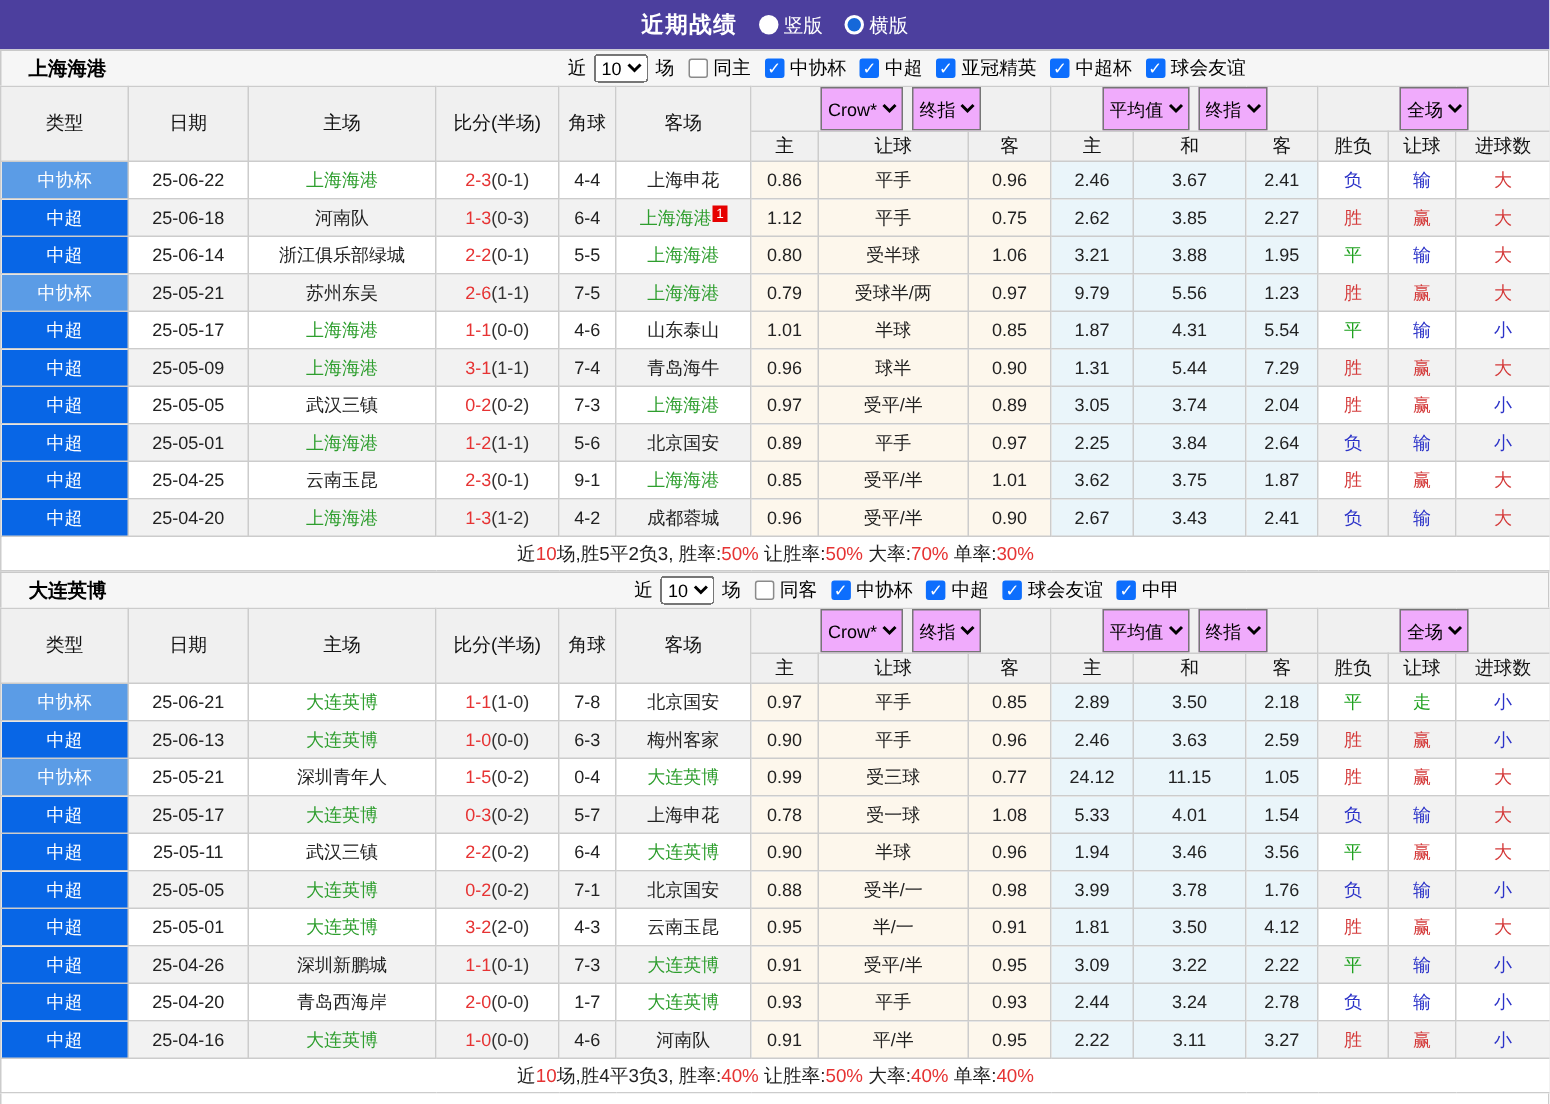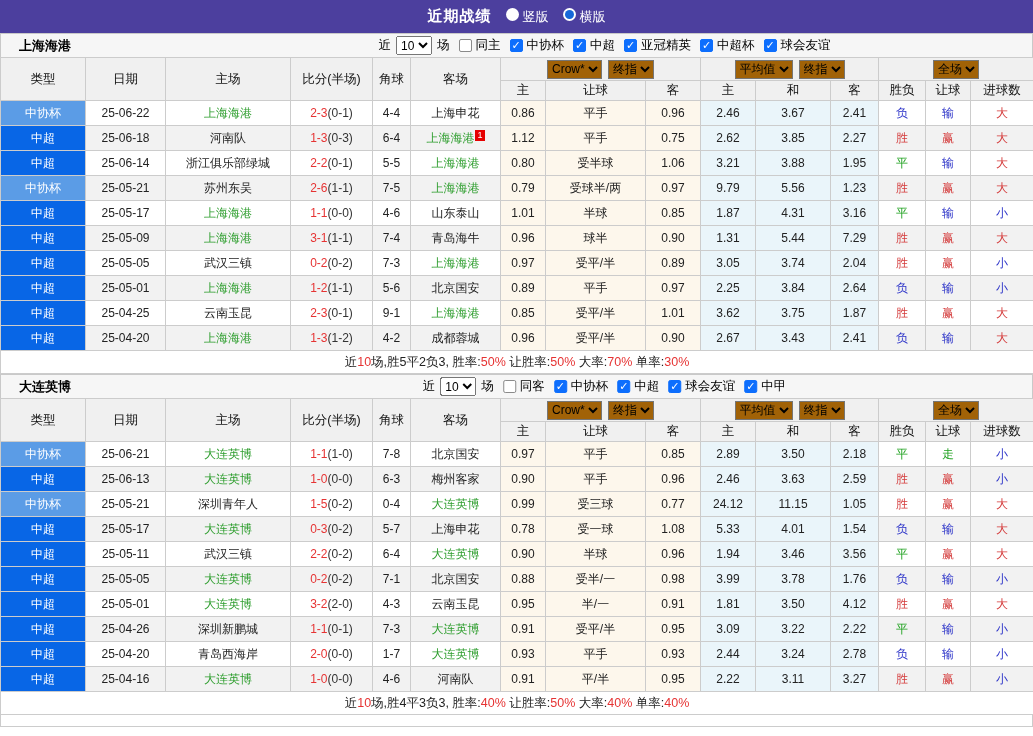--- a/index.html
+++ b/index.html
@@ -1,39 +1,39 @@
 <!DOCTYPE html>
 <html style="--topbar: #4c3f9e; --league: #0866e6; --cup: #5b9ce6; --team-green: #2e9e2e; --score-red: #e63333; --win-red: #d43a3a; --lose-blue: #2b32c8; --draw-green: #1fa11f; --cream: #fdf7ec; --light-blue: #eaf5fa; --checkbox-blue: #0d6efd;"><head>
 <meta charset="utf-8">
 <style>
   * { box-sizing: border-box; }
   body { margin:0; background:#fff; font-family:"Liberation Sans","DejaVu Sans",sans-serif; }
   .wrap { width:1033px;border-radius:17px; }
 
   .topbar { height:33px; background:var(--topbar); color:#fff; display:flex; align-items:center; justify-content:center; gap:14px; }
   .title { font-size:15px; font-weight:bold; letter-spacing:1px; }
-  .radio-group { display:flex; gap:4px; font-size:13px; cursor:pointer; }
+  .radio-group { display:flex; align-items:center; gap:4px; font-size:13px; cursor:pointer; }
   .radio { width:13px; height:13px; border-radius:50%; background:#fff; display:inline-block; position:relative; }
   .radio.checked::after { content:""; position:absolute; inset:2px; border-radius:50%; background:#1668d9; }
 
   .titlebar { position:relative; height:24px; background:#f6f6f6; border:1px solid #c9c9c9; border-bottom:none; display:flex; align-items:center; font-size:13px; color:#000; }
   .team { font-weight:bold; margin-left:18px; }
   .filters { position:absolute; left:50%; transform:translateX(-50%) translateX(88px); display:flex; align-items:center; gap:3px; font-size:12.5px; white-space:nowrap; }
   .filters select { height:19px; font-size:12px; margin:0 2px; }
 
   .cb { width:13px; height:13px; display:inline-block; border:1px solid #8a8a8a; background:#fff; border-radius:2px; margin:0 1px 0 6px; position:relative; cursor:pointer; flex:none; }
   .cb.checked { background:var(--checkbox-blue); border-color:var(--checkbox-blue); }
   .cb.checked::after { content:"✓"; position:absolute; left:1px; top:-1px; color:#fff; font-size:11px; font-weight:bold; }
 
   table { width:1033px; border-collapse:collapse; table-layout:fixed; font-size:12px; }
   th, td { border:1px solid #ccc; text-align:center; padding:0; height:25px; overflow:hidden; white-space:nowrap; color:#222; }
   thead th { background:#f0f0f0; font-weight:normal; font-size:12.5px; color:#111; }
   tr.hdr1 th { height:23px; }
   tr.hdr2 th { height:20px; }
-  .grp select { height:19px; font-size:12px; margin:0 3px; background:#a16207; }
+  .grp select { height:29px; font-size:12px; margin:0 3px; background:#f0abfc; }
 
   tr.alt td { background:#f2f2f2; }
   td.cup { background:var(--cup); color:#fff; }
   td.league { background:var(--league); color:#fff; }
   tr.alt td.cup { background:var(--cup); }
   tr.alt td.league { background:var(--league); }
   td.cream { background:var(--cream); }
   tr.alt td.cream { background:var(--cream); }
   td.lblue { background:var(--light-blue);margin-left:13px; }
   tr.alt td.lblue { background:var(--light-blue); }
@@ -204,21 +204,21 @@
             <td>25-05-17</td>
             <td><span class="t-green">上海海港</span></td>
             <td><span class="s-main">1-1</span><span class="s-half">(0-0)</span></td>
             <td>4-6</td>
             <td><span>山东泰山</span></td>
             <td class="cream">1.01</td>
             <td class="cream">半球</td>
             <td class="cream">0.85</td>
             <td class="lblue">1.87</td>
             <td class="lblue">4.31</td>
-            <td class="lblue">3.16</td>
+            <td class="lblue">5.54</td>
             <td class="res-green">平</td>
             <td class="t-blue">输</td>
             <td class="t-blue">小</td>
           </tr>
           <tr class="alt">
             <td class="league">中超</td>
             <td>25-05-09</td>
             <td><span class="t-green">上海海港</span></td>
             <td><span class="s-main">3-1</span><span class="s-half">(1-1)</span></td>
             <td>7-4</td>

